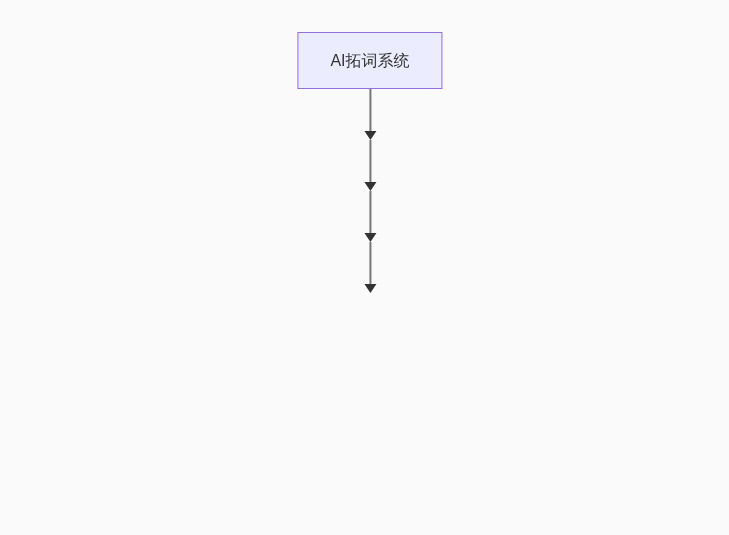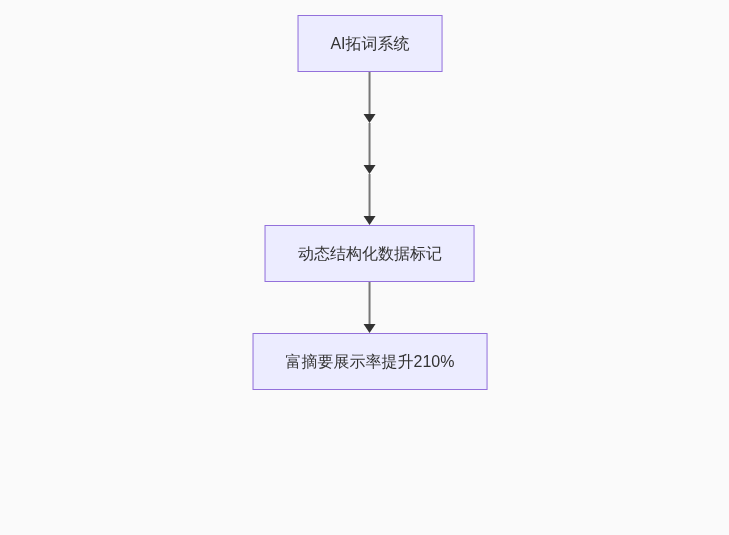--- a/index.html
+++ b/index.html
@@ -16,21 +16,21 @@
     overflow: hidden;
     font-family: "Liberation Sans", sans-serif;
   }
   .canvas {
     position: relative;
     width: 729px; height: 535px;
     background: var(--background);
   }
   .flow {
     position: absolute;
-    top: 15px;
+    top: 32px;
     left: 370px;
     transform: translateX(-50%);
     display: flex;
     flex-direction: column;
     align-items: center;
   }
   .node {
     height: 57px;
     padding: 0 32px;
     display: flex;
@@ -81,27 +81,21 @@
       <div class="line"></div>
       <div class="arrowhead"></div>
     </div>
 
 
     <div class="connector">
       <div class="line"></div>
       <div class="arrowhead"></div>
     </div>
 
-    <div class="node">
-      <span>动态结构化数据标记</span>
-    </div>
 
     <div class="connector">
       <div class="line"></div>
       <div class="arrowhead"></div>
     </div>
 
-    <div class="node">
-      <span>富摘要展示率提升210%</span>
-    </div>
 
   </div>
 </div>
 
 </body></html>

